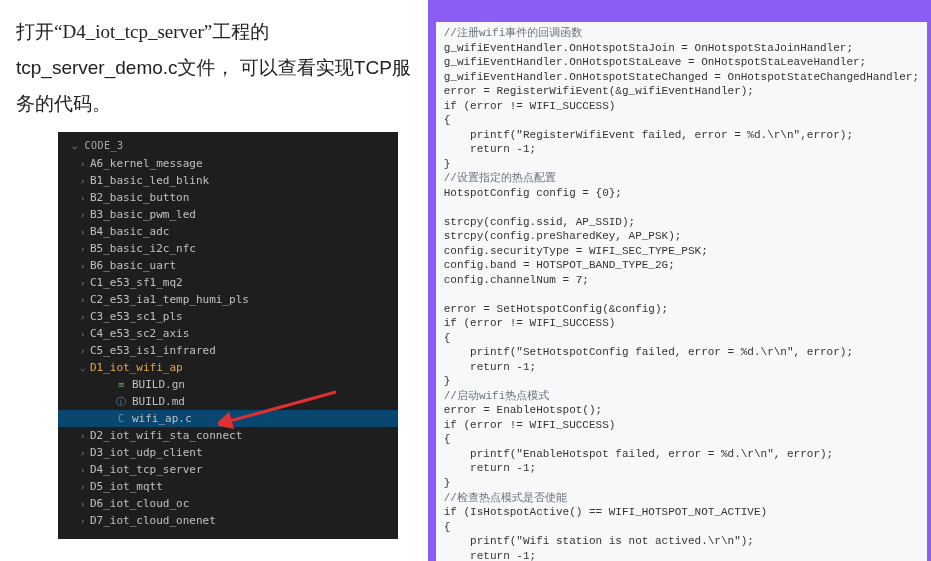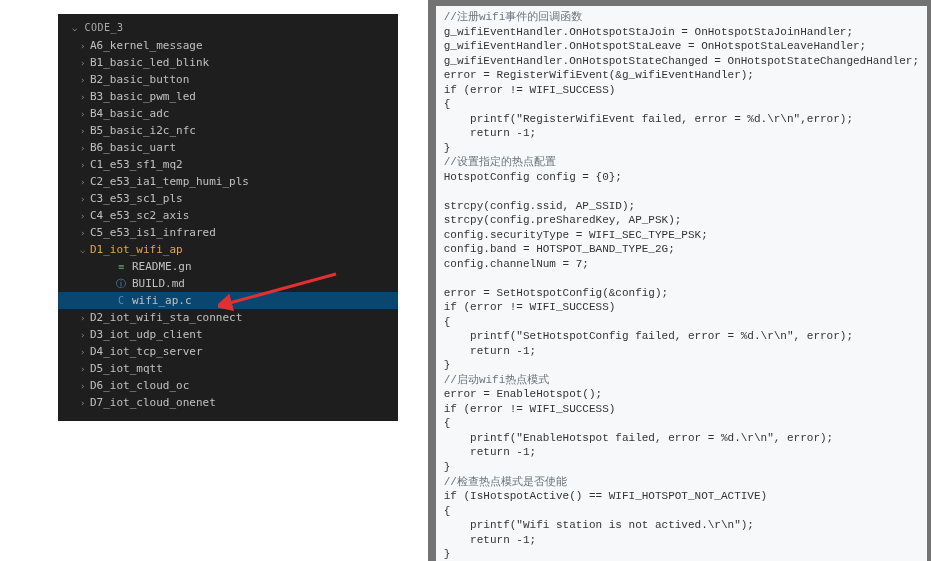--- a/index.html
+++ b/index.html
@@ -12,28 +12,31 @@
 .tree-item{display:flex;align-items:center;padding:1px 0 1px 22px;height:17px;cursor:default;position:relative}
 .tree-item.orange>.label{color:#e0a456}
 .tree-item.selected{background:#094771}
 .chevron{width:8px;color:#888;font-size:9px;margin-right:2px}
 .icon{width:14px;text-align:center;margin-right:4px;font-size:10px}
 .icon.build{color:#6aa36a}
 .icon.md{color:#5090c8}
 .icon.c{color:#5090c8}
 .label{white-space:nowrap}
 .arrow-svg{position:absolute;left:160px;top:-22px;pointer-events:none}
-.right-panel{flex:1;padding:6px 4px 6px 8px;background:#737373}
+.right-panel{flex:1;padding:22px 4px 6px 8px;background:#8b5cf6}
 .code-block{background:#f6f8fa;font-family:"Courier New",Consolas,monospace;font-size:11px;line-height:1.32;color:#333;padding:4px 8px;white-space:pre;overflow:hidden}
 .comment{color:#6a737d}
 </style>
 </head>
 <body>
 
 <div class="left-panel">
+  <p class="instruction">
+    <span>打开</span><span class="quote">“D4_iot_tcp_server”</span><span>工程的tcp_server_demo.c文件， 可以查看实现TCP服务的代码。</span>
+  </p>
 
   <div class="file-tree">
     <div class="tree-header">
       <span style="font-size:9px">⌵</span>
       <span>CODE_3</span>
     </div>
     <div id="tree-body">
         <div class="tree-item">
           <span class="chevron">›</span>
           <span class="label">A6_kernel_message</span>
@@ -82,21 +85,21 @@
           <span class="chevron">›</span>
           <span class="label">C5_e53_is1_infrared</span>
         </div>
         <div class="tree-item orange">
           <span class="chevron">⌵</span>
           <span class="label">D1_iot_wifi_ap</span>
         </div>
         <div class="tree-item" style="padding-left: 46px;">
           <span class="chevron"></span>
           <span class="icon build">≡</span>
-          <span class="label">README.gn</span>
+          <span class="label">BUILD.gn</span>
         </div>
         <div class="tree-item" style="padding-left: 46px;">
           <span class="chevron"></span>
           <span class="icon md">ⓘ</span>
           <span class="label">BUILD.md</span>
         </div>
         <div class="tree-item selected" style="padding-left: 46px; position: relative;">
           <span class="chevron"></span>
           <span class="icon c">C</span>
           <span class="label">wifi_ap.c</span>

